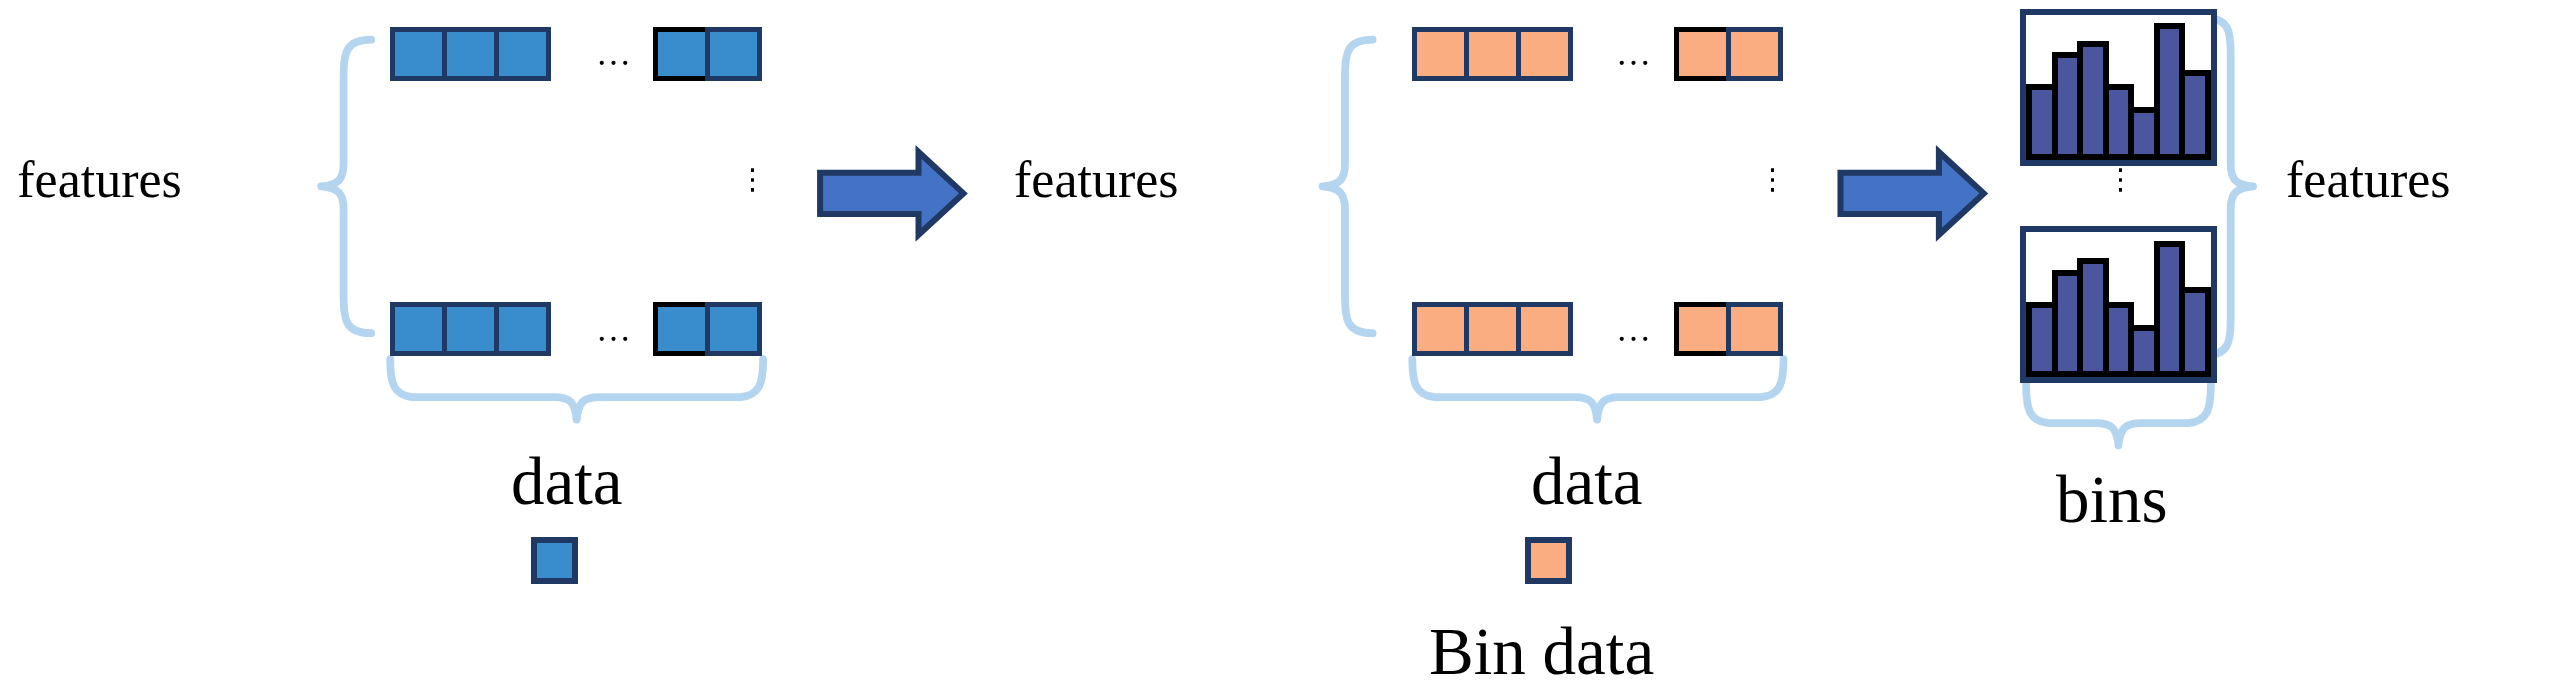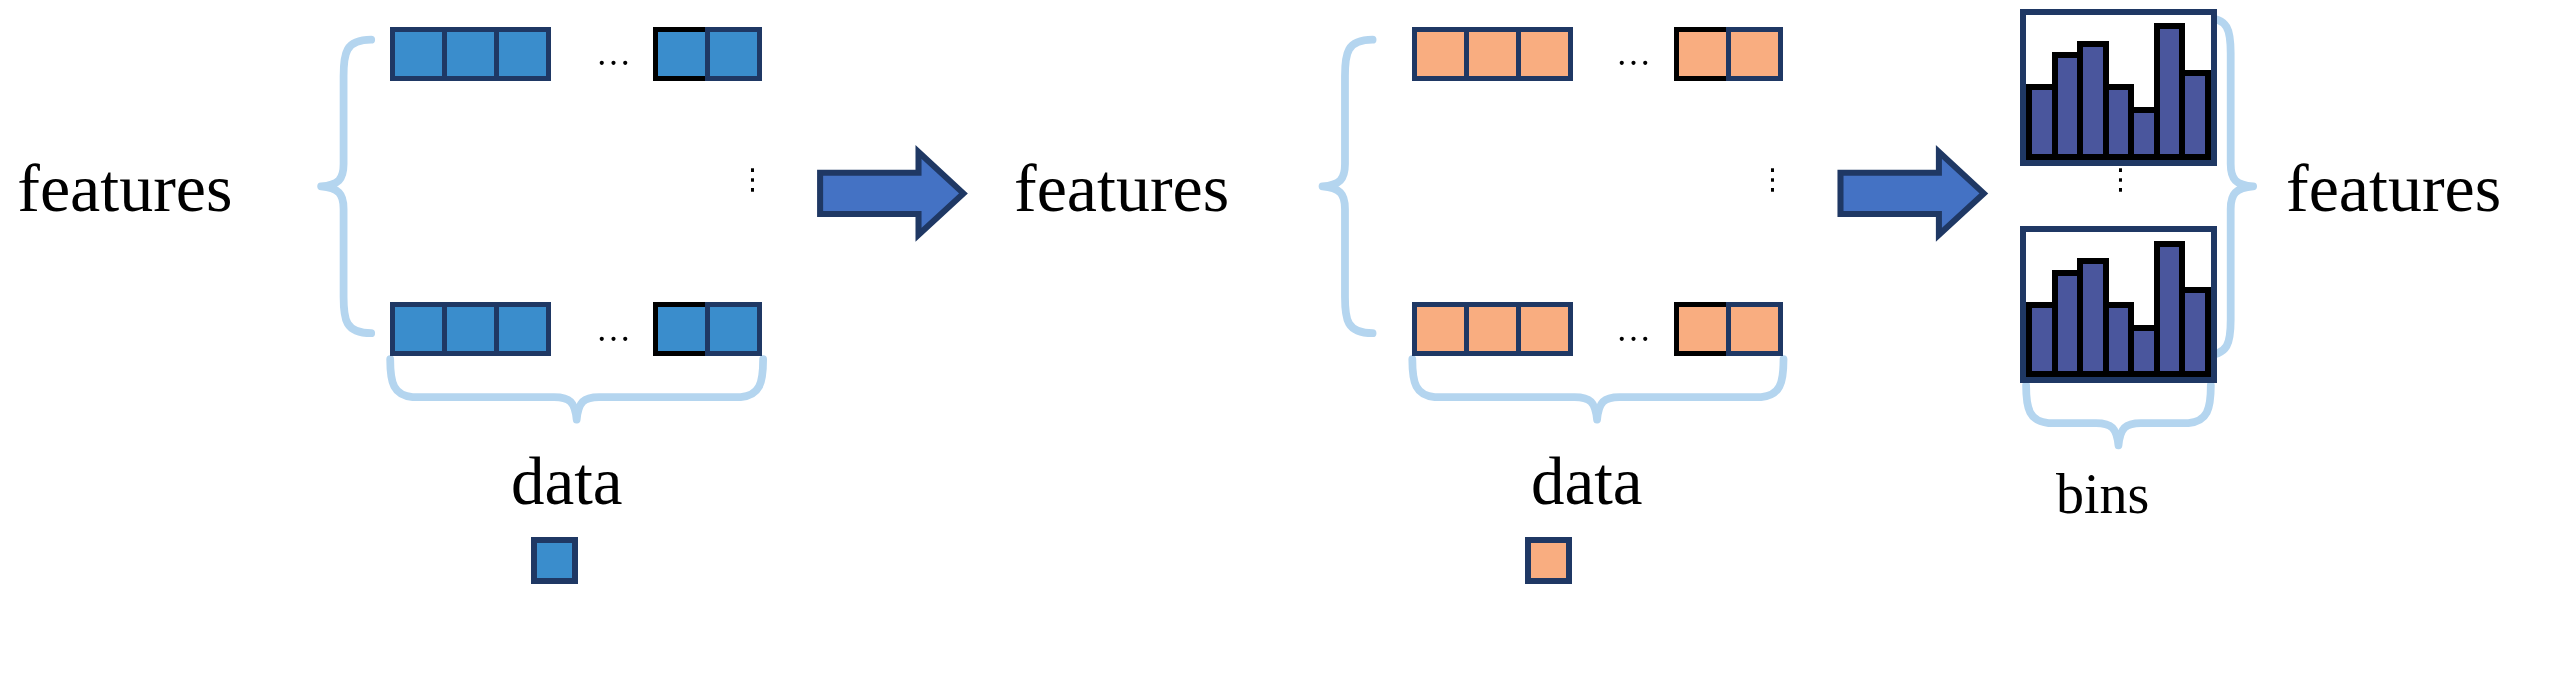--- a/index.html
+++ b/index.html
@@ -22,23 +22,23 @@
 
   
   .label {
     position: absolute;
     font-family: "Liberation Serif", "DejaVu Serif", serif;
     color: #000000;
     white-space: nowrap;
     line-height: 1;
     font-weight: normal;
   }
-  .label-features { font-size: 68px; text-align: right; }
+  .label-features { font-size: 52px; text-align: right; }
   .label-data     { font-size: 67px; margin-top: 16px; }
-  .label-bins     { font-size: 56px; }
+  .label-bins     { font-size: 67px; }
   .label-legend   { font-size: 67px; }
 
   
   .strip {
     position: absolute;
     display: flex;
     box-sizing: border-box;
   }
   .cell {
     box-sizing: border-box;
@@ -239,20 +239,21 @@
   <div class="hdots" style="left:1616px; top:312px;">…</div>
 
   <div class="strip" style="left:1674px; top:302px;">
     <div class="cell orange black-left" style="width:57px;height:54px;"></div>
     <div class="cell orange" style="width:57px;height:54px;"></div>
   </div>
 
   <div class="label label-data" style="left:1531px; top:432px;">data</div>
 
   <div class="swatch orange" style="left:1525px; top:537px; width:47px; height:47px;"></div>
+  <div class="label label-legend" style="left:1429px; top:618px;">Bin data</div>
 
   <div class="hist" style="left:2020px; top:8.6px; width:197px; height:157px;">
       <div class="bar" title="1" style="height: 52%;"></div>
       <div class="bar" title="2" style="height: 74%;"></div>
       <div class="bar" title="3" style="height: 82%;"></div>
       <div class="bar" title="4" style="height: 52%;"></div>
       <div class="bar" title="5" style="height: 36%;"></div>
       <div class="bar" title="6" style="height: 94%;"></div>
       <div class="bar" title="7" style="height: 62%;"></div>
     </div>

